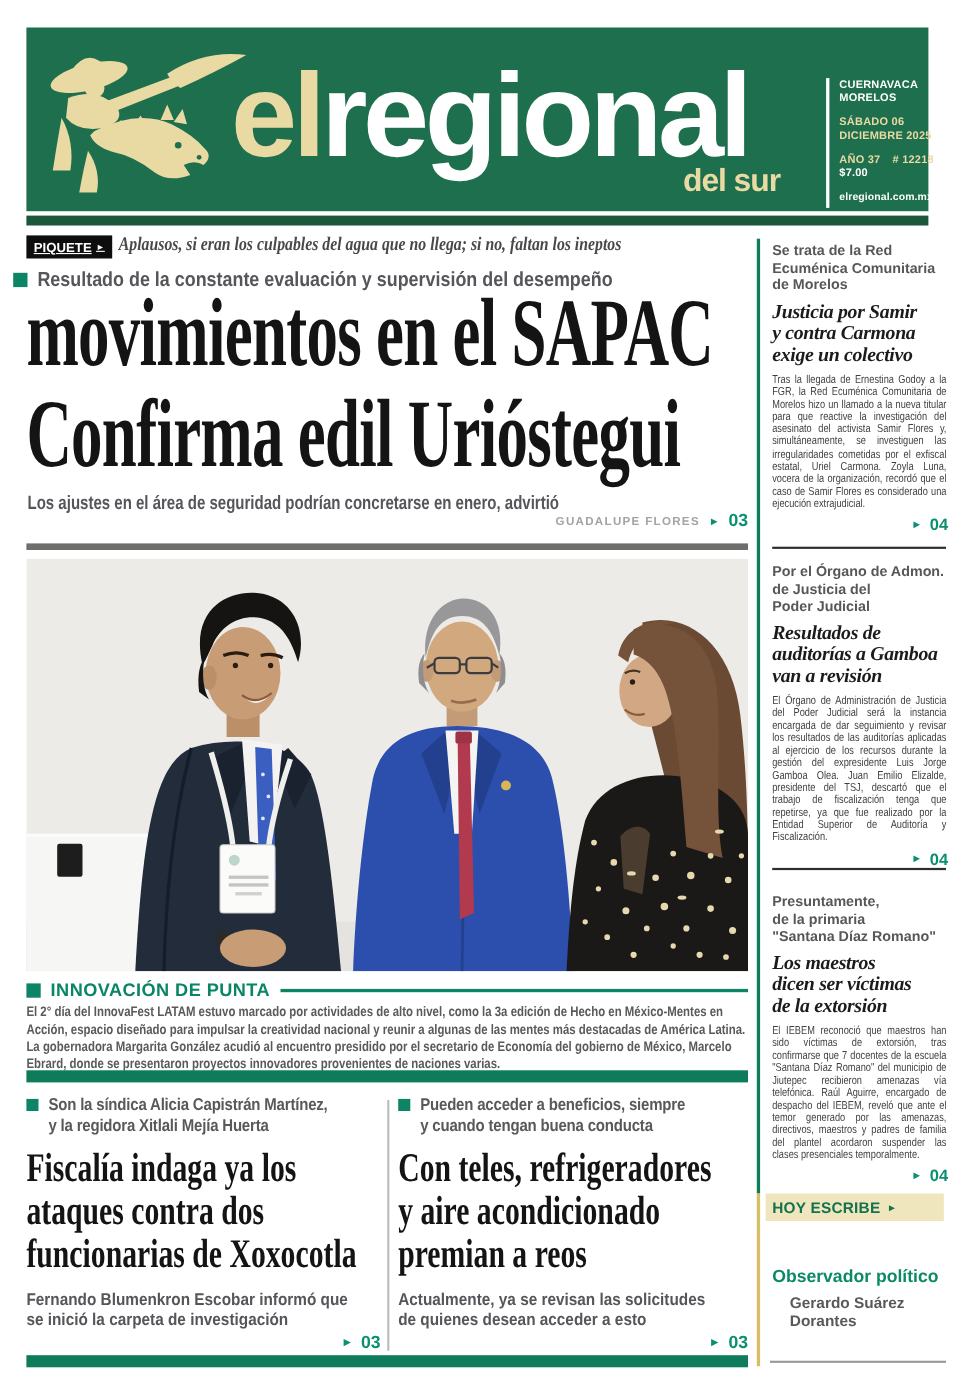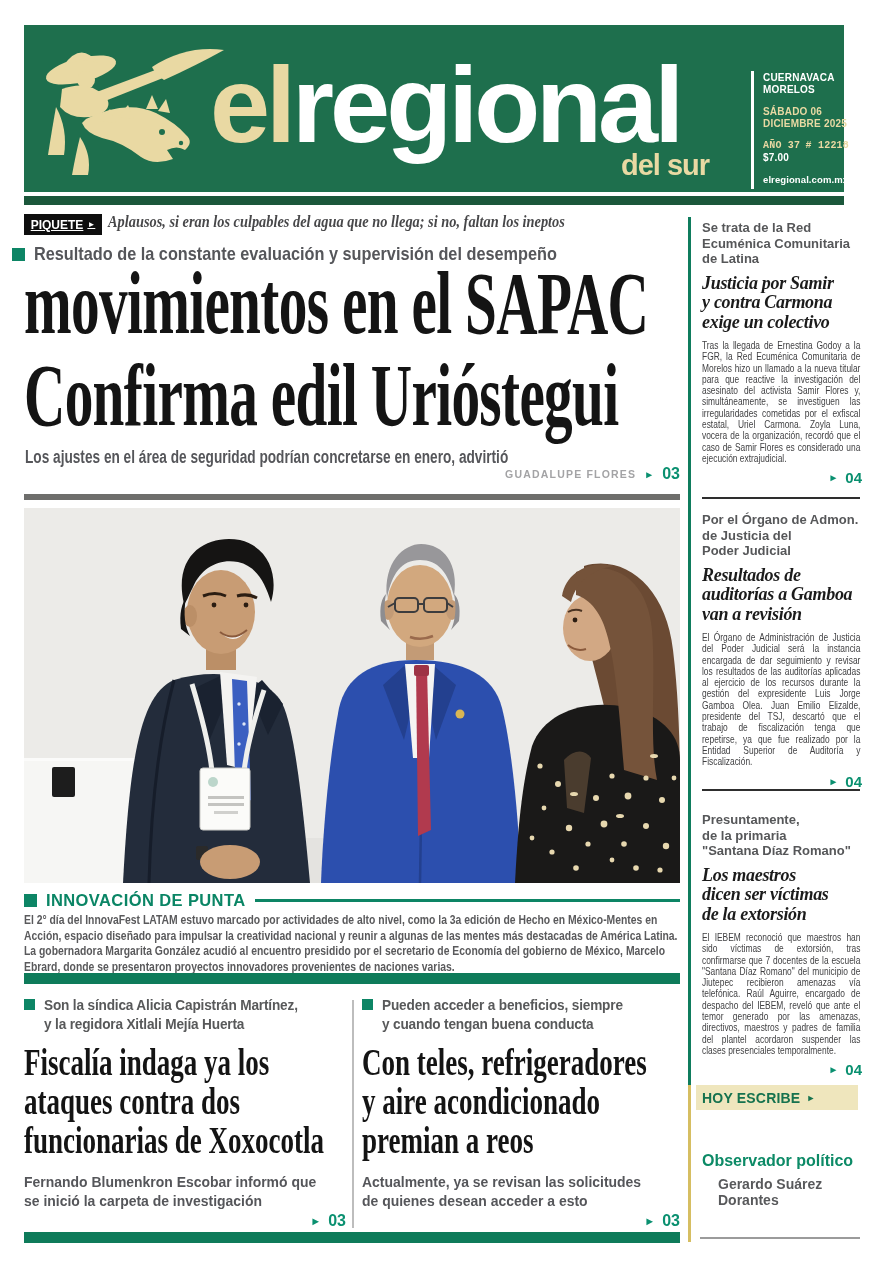--- a/index.html
+++ b/index.html
@@ -14,21 +14,21 @@
             font-size:108px;line-height:108px;letter-spacing:-4px;}
   .wm-el{color:#e9d9a3;}
   .wm-reg{color:#ffffff;}
   .tagline{left:560px;top:124px;width:162px;text-align:center;color:#e9d9a3;
            font-weight:bold;font-size:29px;letter-spacing:-1px;}
   .mast-divider{left:727px;top:46px;width:3px;height:118px;background:#ffffff;}
   .mast-info{left:739px;top:47px;width:86px;color:#fff;font-weight:bold;
              font-size:10px;line-height:12px;letter-spacing:.2px;}
   .mast-info .grp{margin-bottom:10px;}
   .cream-t{color:#e9d9a3;}
-  .ed-row{display:flex;justify-content:space-between;font-family:Liberation Mono, monospace;}
+  .ed-row{display:flex;justify-content:space-between;}
   .mast-web{font-size:9.5px;letter-spacing:.1px;}
 
   .dark-rule{left:24px;top:196px;width:820px;height:9px;background:#1b573b;}
 
   
   .piq-box{left:24px;top:214px;width:78px;height:21px;background:#0e0e0e;color:#fff;
            font-weight:bold;font-size:12px;display:flex;align-items:center;justify-content:center;gap:4px;text-decoration:underline;}
   .piq-box .arr{font-size:8px;position:relative;top:0px;}
   .quote{left:108px;top:211px;width:640px;white-space:nowrap;
          font-family:"Liberation Serif",serif;font-style:italic;font-weight:bold;
@@ -341,21 +341,21 @@
 
   <div class="abs gbar gbar-bot"></div>
 
   <div class="abs sb-vline"></div>
   <div class="abs sb-vline-tan"></div>
 
   <div class="abs sb-story sb1">
     <div class="sb-kicker">
       <span class="kl">Se trata de la Red</span>
       <span class="kl">Ecuménica Comunitaria</span>
-      <span class="kl">de Latina</span>
+      <span class="kl">de Morelos</span>
     </div>
     <div class="sb-headline">
       <span class="hl">Justicia por Samir</span>
       <span class="hl">y contra Carmona</span>
       <span class="hl">exige un colectivo</span>
     </div>
     <div class="sb-body">Tras la llegada de Ernestina Godoy a la FGR, la Red Ecuménica Comunitaria de Morelos hizo un llamado a la nueva titular para que reactive la investigación del asesinato del activista Samir Flores y, simultáneamente, se investiguen las irregularidades cometidas por el exfiscal estatal, Uriel Carmona. Zoyla Luna, vocera de la organización, recordó que el caso de Samir Flores es considerado una ejecución extrajudicial.</div>
     <div class="sb-ref">
       <span class="arr">►</span>
       <span class="pg-num">04</span>

